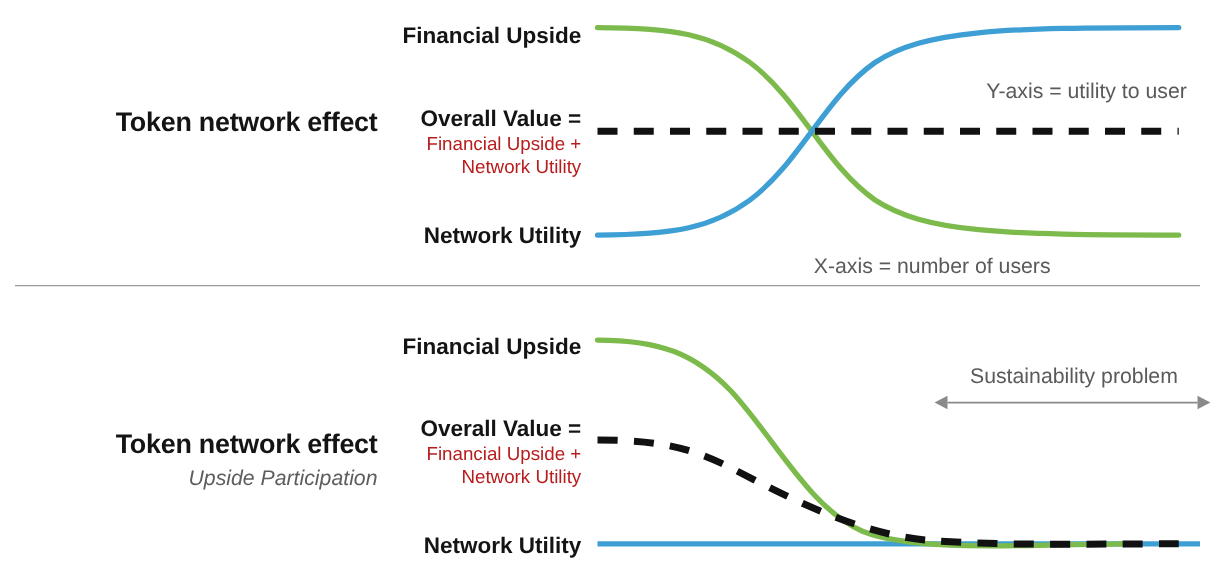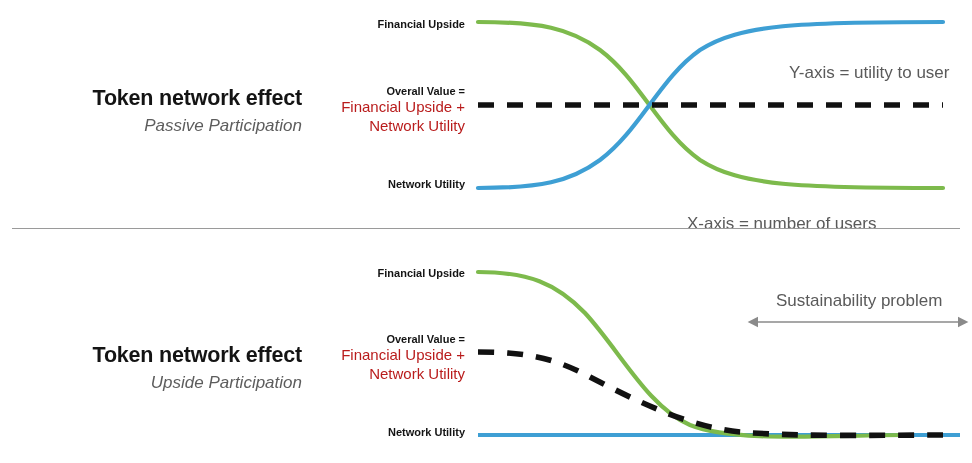--- a/index.html
+++ b/index.html
@@ -62,21 +62,21 @@
 
   
   .series-label {
     position: absolute;
     right: 0;
     width: 260px;
     text-align: right;
     color: #141414;
   }
   .series-label .lab-title {
-    font-size: 11px;
+    font-size: 18px;
     font-weight: bold;
     line-height: 1.2;
     white-space: nowrap;
   }
   .series-label .lab-sub {
     font-size: 15px;
     font-weight: normal;
     color: #b91c1c;
     line-height: 1.25;
     white-space: nowrap;
@@ -100,21 +100,20 @@
 </style>
 </head>
 <body>
 
 <div id="stage">
 
   <div class="panel" id="panel-passive">
 
     <div class="title-block" style="top:86px;">
       <div class="title-main">Token network effect</div>
-      <div class="title-sub">Passive Participation</div>
     </div>
 
     <div class="label-col" style="top:18px;">
       <div class="series-label">
         <div class="lab-title">Financial Upside</div>
       </div>
     </div>
 
     <div class="label-col" style="top:85px;">
       <div class="series-label">
@@ -133,21 +132,21 @@
     <svg class="plot" width="972" height="231" viewBox="0 0 972 231">
 
       <path d="M 478 22 C 540 22 570 28 600 50 C 640 80 660 132 700 160 C 740 186 800 188 943 188" fill="none" stroke="#7DBA4C" stroke-width="4.2" stroke-linecap="round"></path>
 
       <path d="M 478 188 C 540 188 570 182 600 160 C 640 130 660 78 700 50 C 740 24 800 22 943 22" fill="none" stroke="#3E9FD4" stroke-width="4.2" stroke-linecap="round"></path>
 
       <line x1="478" y1="105" x2="943" y2="105" stroke="#111111" stroke-width="5.6" stroke-dasharray="16 13" stroke-linecap="butt"></line>
     </svg>
 
     <div class="annot" style="left:789px; top:63px;">Y-axis = utility to user</div>
-    <div class="annot" style="left:651px; top:214px;margin-left:36px;">X-axis = number of users</div>
+    <div class="annot" style="left:651px; top:203px;">X-axis = number of users</div>
   </div>
 
   <div class="divider"></div>
 
   <div class="panel" id="panel-active">
 
     <div class="title-block" style="top:112px;">
       <div class="title-main">Token network effect</div>
       <div class="title-sub">Upside Participation</div>
     </div>

